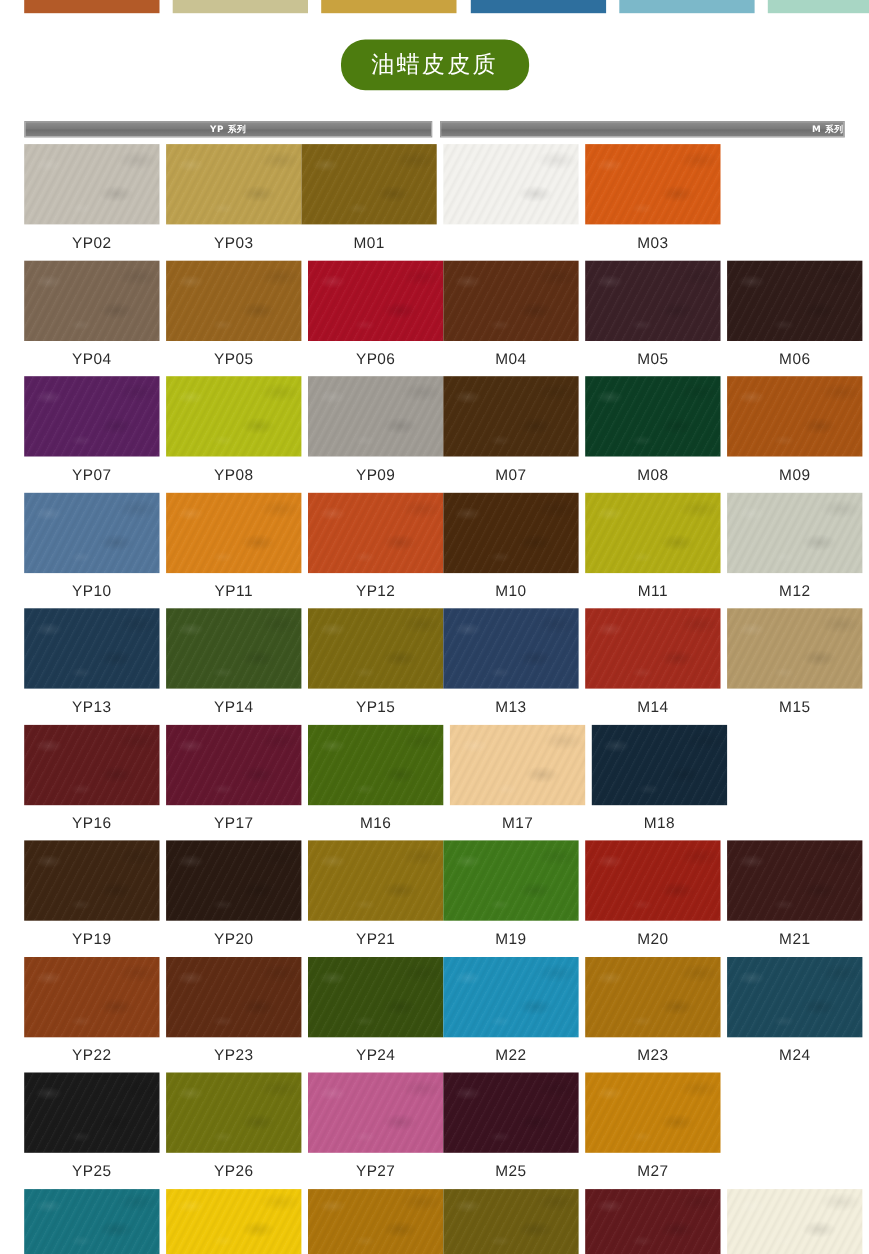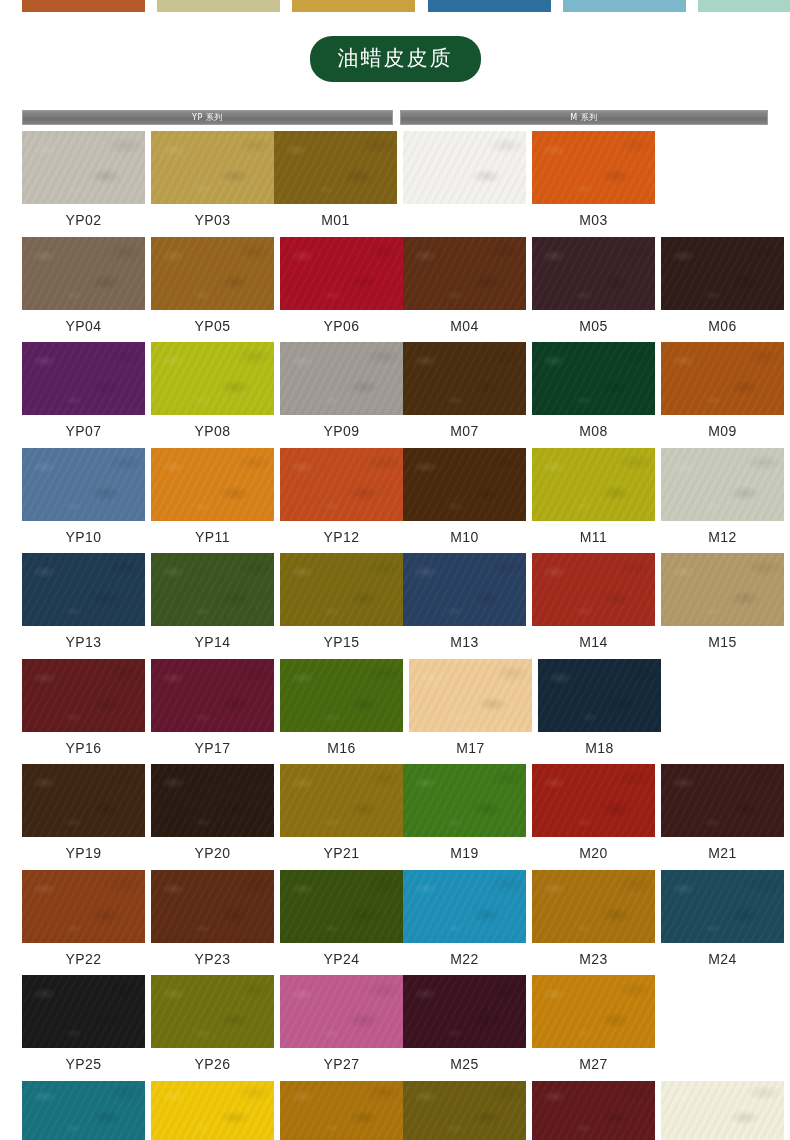--- a/index.html
+++ b/index.html
@@ -37,21 +37,21 @@
   
   .title-wrap {
     position: absolute;
     top: 36px;
     left: 0;
     width: 790px;
     text-align: center;
   }
   .title-badge {
     display: inline-block;
-    background: #14532d;
+    background: #4d7c0f;
     color: #ffffff;
     font-size: 21px;
     line-height: 1;
     padding: 12px 28px 13px 28px;
     border-radius: 22px;
     letter-spacing: 2px;
     font-family: "DejaVu Sans", "Liberation Sans", sans-serif;
   }
 
   
@@ -64,28 +64,28 @@
   }
   .hdr {
     position: absolute;
     top: 0;
     height: 15px;
     background: linear-gradient(to bottom, #8d8d8d 0%, #7a7a7a 45%, #6e6e6e 55%, #828282 100%);
     border: 1px solid #9c9c9c;
     box-sizing: border-box;
     color: #ffffff;
     font-size: 8px;
-    font-weight: normal;
+    font-weight: bold;
     line-height: 13px;
     text-align: center;
     font-family: "DejaVu Sans", "Liberation Sans", sans-serif;
     letter-spacing: 0.5px;
   }
   .hdr-yp { left: 0; width: 371px; }
-  .hdr-m  { left: 378px; width: 368px; }
+  .hdr-m  { left: 378px; width: 368px; text-align: right; }
 
   
   .grid {
     position: absolute;
     top: 131px;
     left: 22px;
     width: 746px;
   }
   .row {
     display: flex;

